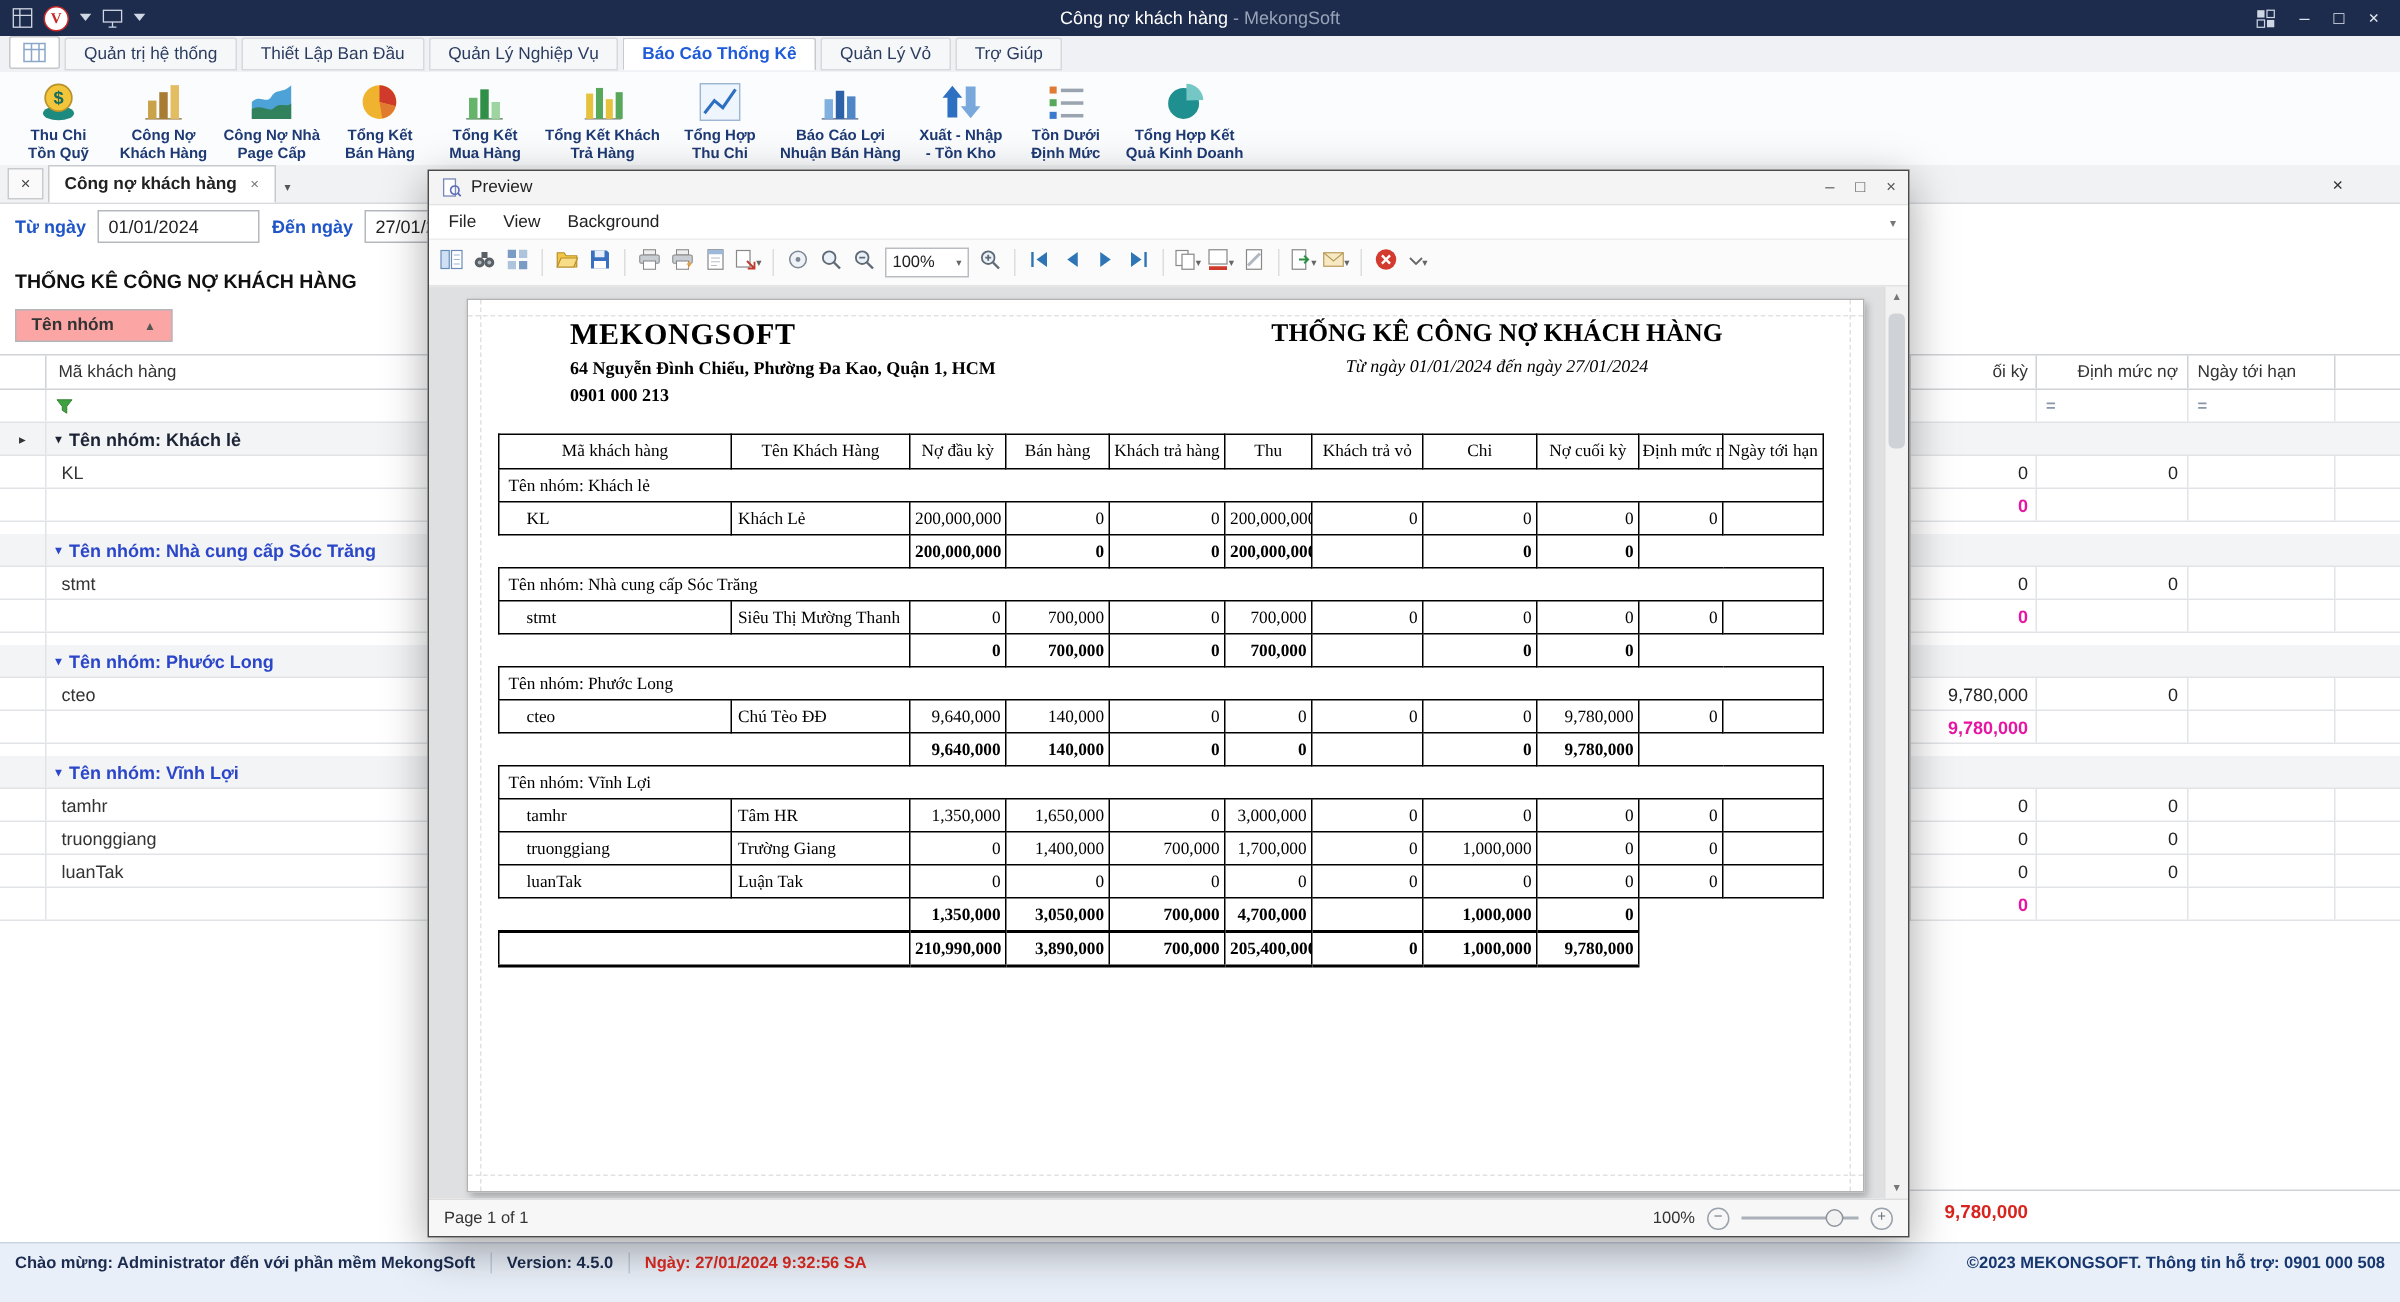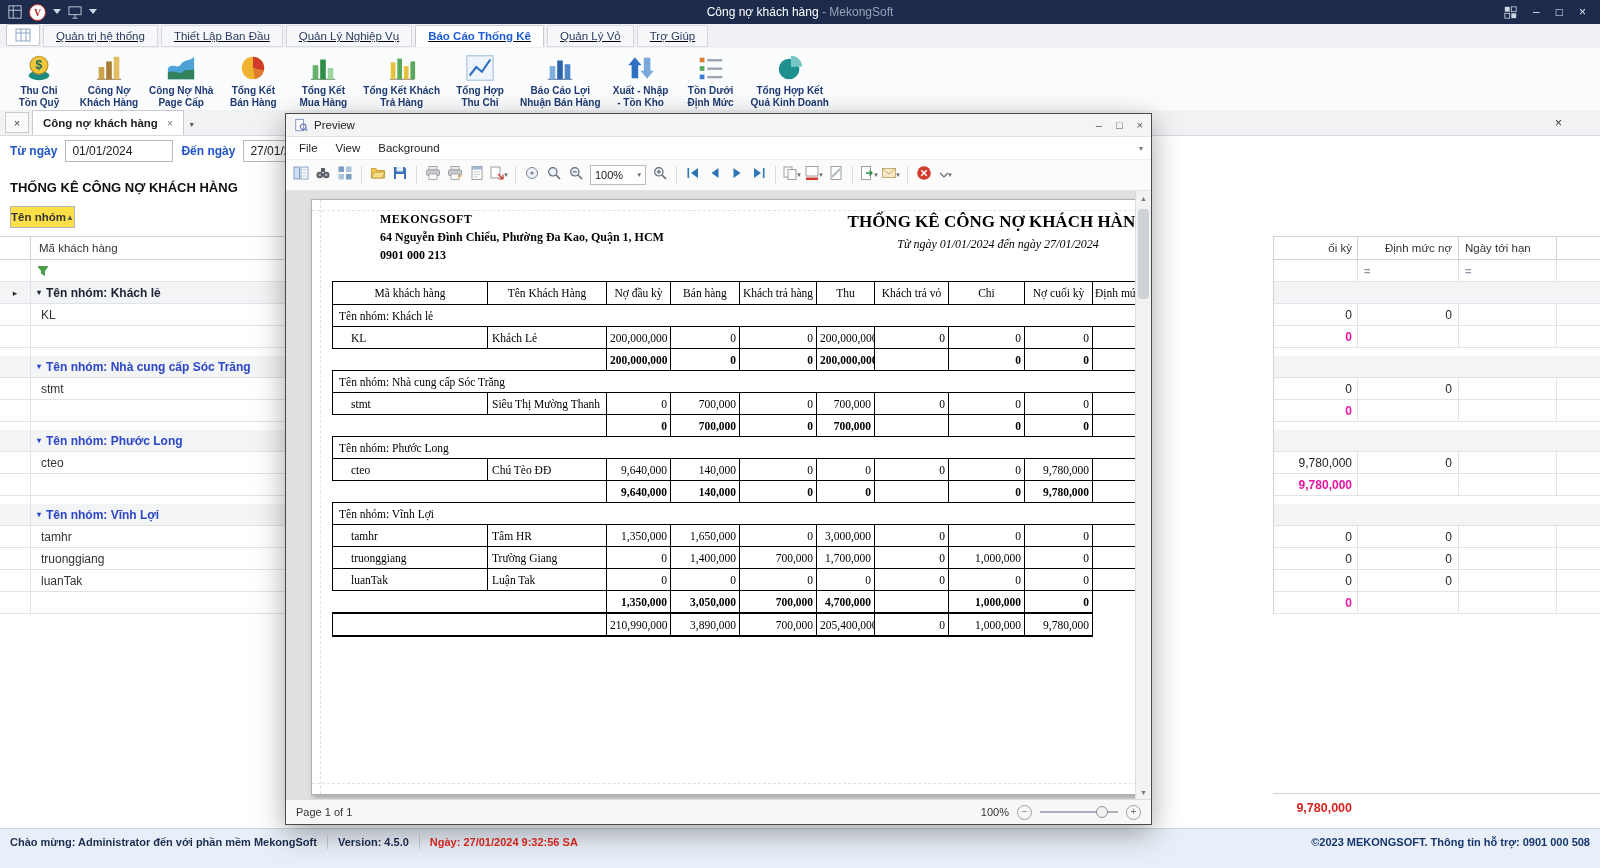--- a/index.html
+++ b/index.html
@@ -10,21 +10,21 @@
   .titlebar{position:absolute;left:0;top:0;right:0;height:24px;background:#1d2b4c;display:flex;align-items:center;}
   .tb-left{display:flex;align-items:center;gap:7px;padding-left:8px;z-index:2;}
   .tb-ic{display:inline-flex;align-items:center;}
   .logo{display:inline-flex;width:15px;height:15px;border-radius:50%;background:#fff;color:#c62828;border:1.5px solid #c62828;font-weight:bold;font-size:10px;align-items:center;justify-content:center;font-family:"Liberation Serif",serif;}
   .tb-title{position:absolute;left:0;right:0;text-align:center;font-size:12px;color:#fff;}
   .tb-title .suffix{color:#98a3b8;}
   .tb-right{margin-left:auto;display:flex;align-items:center;gap:16px;padding-right:14px;z-index:2;}
   .wbtn{color:#dfe5ef;font-size:12px;line-height:1;}
 
   
-  .ribbon-tabs{position:absolute;left:0;top:24px;right:0;height:24px;background:#eff1f4;border-bottom:1px solid #d8dade;display:flex;align-items:flex-end;padding-left:6px;gap:3px;text-decoration:underline;}
+  .ribbon-tabs{position:absolute;left:0;top:24px;right:0;height:24px;background:#eff1f4;border-bottom:1px solid #d8dade;display:flex;align-items:flex-end;padding-left:6px;gap:3px;}
   .app-menu-btn{width:32px;height:20px;margin-bottom:2px;border:1px solid #c6c8cc;background:#fff;border-radius:2px;display:flex;align-items:center;justify-content:center;}
   .rtab{display:flex;align-items:center;height:20px;margin-bottom:1px;background:#f6f7f8;border:1px solid #d7d9dd;border-radius:2px 2px 0 0;padding:0 12px;font-size:11.5px;color:#2b3c61;}
   .rtab.active{background:#fff;color:#1f5bd8;font-weight:bold;border-color:#c8cace;border-bottom-color:#fff;}
 
   
   .ribbon{position:absolute;left:0;top:48px;right:0;height:62px;background:#fbfcfd;border-bottom:1px solid #d8dade;display:flex;align-items:flex-start;padding:4px 0 0 4px;}
   .ritem{min-width:60px;padding:1px 5px 0 5px;display:flex;flex-direction:column;align-items:center;text-align:center;font-size:10px;font-weight:bold;color:#1e3a74;line-height:1.15;}
   .ricon{width:30px;height:30px;margin-bottom:2px;}
 
   
@@ -33,21 +33,21 @@
   .doc-tab{height:24px;margin-left:3px;background:#fff;border:1px solid #c8cacd;border-bottom:none;display:flex;align-items:center;gap:9px;padding:0 10px;font-size:11.5px;font-weight:bold;color:#222;}
   .doc-tab .x{color:#777;font-size:10px;font-weight:normal;}
   .ts-caret{margin:0 0 6px 6px;color:#555;font-size:8px;}
   .ts-right-close{margin-left:auto;margin-right:38px;margin-bottom:5px;color:#333;font-size:12px;}
 
   
   .filter-row{position:absolute;left:10px;top:140px;display:flex;align-items:center;gap:8px;}
   .flabel{color:#1f55c8;font-weight:bold;font-size:12px;}
   .finput{width:108px;height:22px;border:1px solid #b5b8bd;background:#fff;font-size:12px;color:#222;display:flex;align-items:center;padding:0 6px;box-sizing:border-box;}
   .section-title{position:absolute;left:10px;top:180px;font-size:13px;font-weight:bold;color:#111;}
-  .group-chip{position:absolute;left:10px;top:206px;height:22px;border:1px solid #b3b6bb;background:#fde047;display:flex;align-items:center;gap:0;padding:0 0;font-size:11.5px;font-weight:bold;color:#333;box-sizing:border-box;}
+  .group-chip{position:absolute;left:10px;top:206px;height:22px;border:1px solid #b3b6bb;background:#fca5a5;display:flex;align-items:center;gap:20px;padding:0 10px;font-size:11.5px;font-weight:bold;color:#333;box-sizing:border-box;}
   .group-chip .tri{font-size:8px;color:#555;}
 
   
   .lgrid{position:absolute;left:0;top:236px;width:285px;}
   .lg-head{display:flex;height:22px;border-top:1px solid #d0d2d6;border-bottom:1px solid #d0d2d6;background:#fff;}
   .lg-head .ind{width:30px;border-right:1px solid #d0d2d6;}
   .lg-head .cap{flex:1;display:flex;align-items:center;padding-left:8px;font-size:11.5px;color:#333;}
   .lg-row{display:flex;height:21px;border-bottom:1px solid #e2e3e6;background:#fff;font-size:12px;color:#333;}
   .lg-row .ind{width:30px;border-right:1px solid #e2e3e6;display:flex;align-items:center;justify-content:center;color:#333;font-size:9px;}
   .lg-row .cell{flex:1;display:flex;align-items:center;padding-left:10px;overflow:hidden;white-space:nowrap;gap:5px;}
@@ -79,55 +79,55 @@
 
   
   .statusbar{position:absolute;left:0;top:828px;right:0;height:26px;background:#e9eff8;border-top:1px solid #c9d4e4;display:flex;align-items:center;gap:10px;padding:0 10px;font-size:11px;}
   .statusfill{position:absolute;left:0;top:854px;right:0;bottom:0;background:#e9eff8;}
   .sb-welcome,.sb-version{color:#1c2c50;font-weight:bold;}
   .sb-date{color:#e02a22;font-weight:bold;}
   .sb-sep{width:1px;height:14px;background:#c2cedd;}
   .sb-right{margin-left:auto;color:#15366e;font-weight:bold;}
 
   
-  .preview{position:absolute;left:285px;top:113px;width:867px;height:712px;background:#fff;border:1px solid #4a4a4a;box-shadow:0 8px 28px rgba(0,0,0,.35);display:flex;flex-direction:column;z-index:10;box-sizing:border-box;}
+  .preview{position:absolute;left:285px;top:113px;width:988px;height:712px;background:#fff;border:1px solid #4a4a4a;box-shadow:0 8px 28px rgba(0,0,0,.35);display:flex;flex-direction:column;z-index:10;box-sizing:border-box;}
   .pv-titlebar{height:22px;background:#f4f4f4;border-bottom:1px solid #e2e2e2;display:flex;align-items:center;gap:6px;padding:0 8px;}
   .pv-title{font-size:11.5px;color:#222;}
   .pv-buttons{margin-left:auto;display:flex;align-items:center;gap:14px;color:#555;font-size:11px;}
   .pv-menubar{height:22px;background:#fff;border-bottom:1px solid #eee;display:flex;align-items:center;padding-left:4px;font-size:11.5px;color:#222;}
   .pv-menu-item{padding:2px 9px;}
   .pv-chev{margin-left:auto;margin-right:8px;color:#777;font-size:8px;}
   .pv-toolbar{height:30px;background:#fbfbfb;border-bottom:1px solid #e3e3e3;display:flex;align-items:center;padding:0 5px;gap:2px;}
   .tbtn{min-width:20px;height:22px;display:flex;align-items:center;justify-content:center;}
   .tsep{width:1px;height:18px;background:#ddd;margin:0 4px;}
   .tcaret{font-size:7px;color:#666;margin:0 1px 0 -1px;}
   .zoom-select{width:56px;height:20px;margin:0 2px;border:1px solid #b9bdc2;background:#fff;font-size:11px;color:#222;display:flex;align-items:center;justify-content:space-between;padding:0 4px;box-sizing:border-box;}
   .zoom-select .zc{font-size:7px;color:#666;}
   .pv-body{flex:1;position:relative;background:#dfe0e2;overflow:hidden;}
   .page{position:absolute;left:25px;top:8px;width:930px;height:594px;background:#fff;border:1px solid #b2b2b2;box-shadow:2px 3px 5px rgba(0,0,0,.25);}
   .guide-v{position:absolute;top:0;bottom:0;border-left:1px dashed #e1e1e1;}
   .guide-h{position:absolute;left:0;right:0;border-top:1px dashed #e1e1e1;}
   .report{position:absolute;left:20px;right:20px;top:12px;font-family:"Liberation Serif",serif;color:#000;}
   .rep-head{display:flex;align-items:flex-start;}
   .rep-company{margin-left:48px;}
-  .rep-company .name{font-size:12px;font-weight:bold;letter-spacing:.5px;font-family:Liberation Serif, serif;}
+  .rep-company .name{font-size:20px;font-weight:bold;letter-spacing:.5px;font-family:Liberation Serif, serif;}
   .rep-company .addr{font-size:12px;font-weight:bold;margin-top:3px;}
   .rep-titleblock{margin-left:auto;width:440px;text-align:center;margin-right:4px;}
   .rep-title{font-size:17px;font-weight:bold;}
   .rep-range{font-size:12px;font-style:italic;margin-top:5px;}
   table.rep-table{margin-top:18px;border-collapse:collapse;table-layout:fixed;width:883px;font-size:11.5px;font-family:"Liberation Serif",serif;}
   .rep-table th{border:1px solid #000;height:22px;font-weight:normal;text-align:center;padding:0 2px;overflow:hidden;white-space:nowrap;}
   .rep-table td{border:1px solid #000;height:21px;padding:0 3px;overflow:hidden;white-space:nowrap;}
   .rep-table td.code{padding-left:18px;}
   .rep-table td.tname{padding-left:4px;}
   .rep-table td.num{text-align:right;}
   .rep-table tr.gband td{text-align:left;padding-left:6px;}
   .rep-table tr.sub td{font-weight:bold;}
   .rep-table td.nob{border:none;}
-  .rep-table tr.grand td{font-weight:normal;border-top:2px solid #000;border-bottom:2px solid #000;}
+  .rep-table tr.grand td{font-weight:bold;border-top:2px solid #000;border-bottom:2px solid #000;}
   .rep-table tr.grand td.nob{border:none;}
   .pv-scroll{position:absolute;right:0;top:0;bottom:0;width:15px;background:#f2f2f2;border-left:1px solid #ddd;display:flex;flex-direction:column;align-items:center;}
   .sb-arrow{height:14px;display:flex;align-items:center;justify-content:center;color:#777;font-size:7px;width:100%;}
   .sb-track{flex:1;width:100%;position:relative;}
   .sb-thumb{position:absolute;left:2px;right:2px;top:4px;height:90px;background:#cfd2d6;border-radius:4px;}
   .pv-status{height:24px;background:#f7f7f7;border-top:1px solid #ddd;display:flex;align-items:center;padding:0 10px;font-size:11px;color:#333;}
   .pv-status .right{margin-left:auto;display:flex;align-items:center;gap:8px;}
   .zbtn{width:13px;height:13px;border-radius:50%;border:1px solid #9aa2ac;color:#6a737d;font-size:10px;display:flex;align-items:center;justify-content:center;line-height:1;}
   .ztrack{width:78px;height:2px;background:#aab0b8;position:relative;}
   .zknob{position:absolute;left:56px;top:-5px;width:10px;height:10px;border-radius:50%;background:#f2f2f2;border:1px solid #8d949c;}

